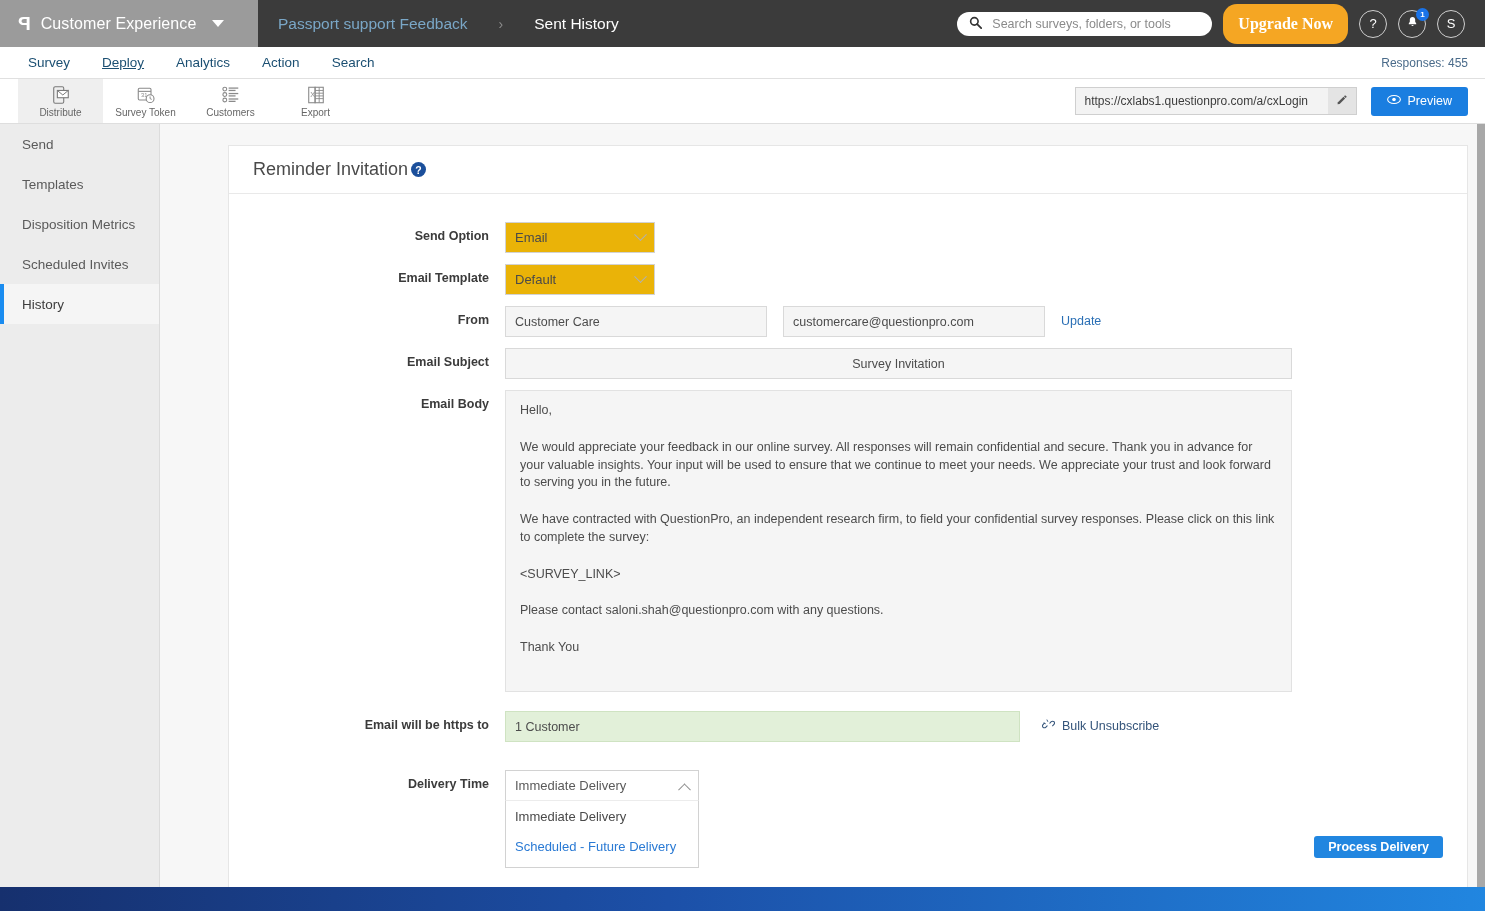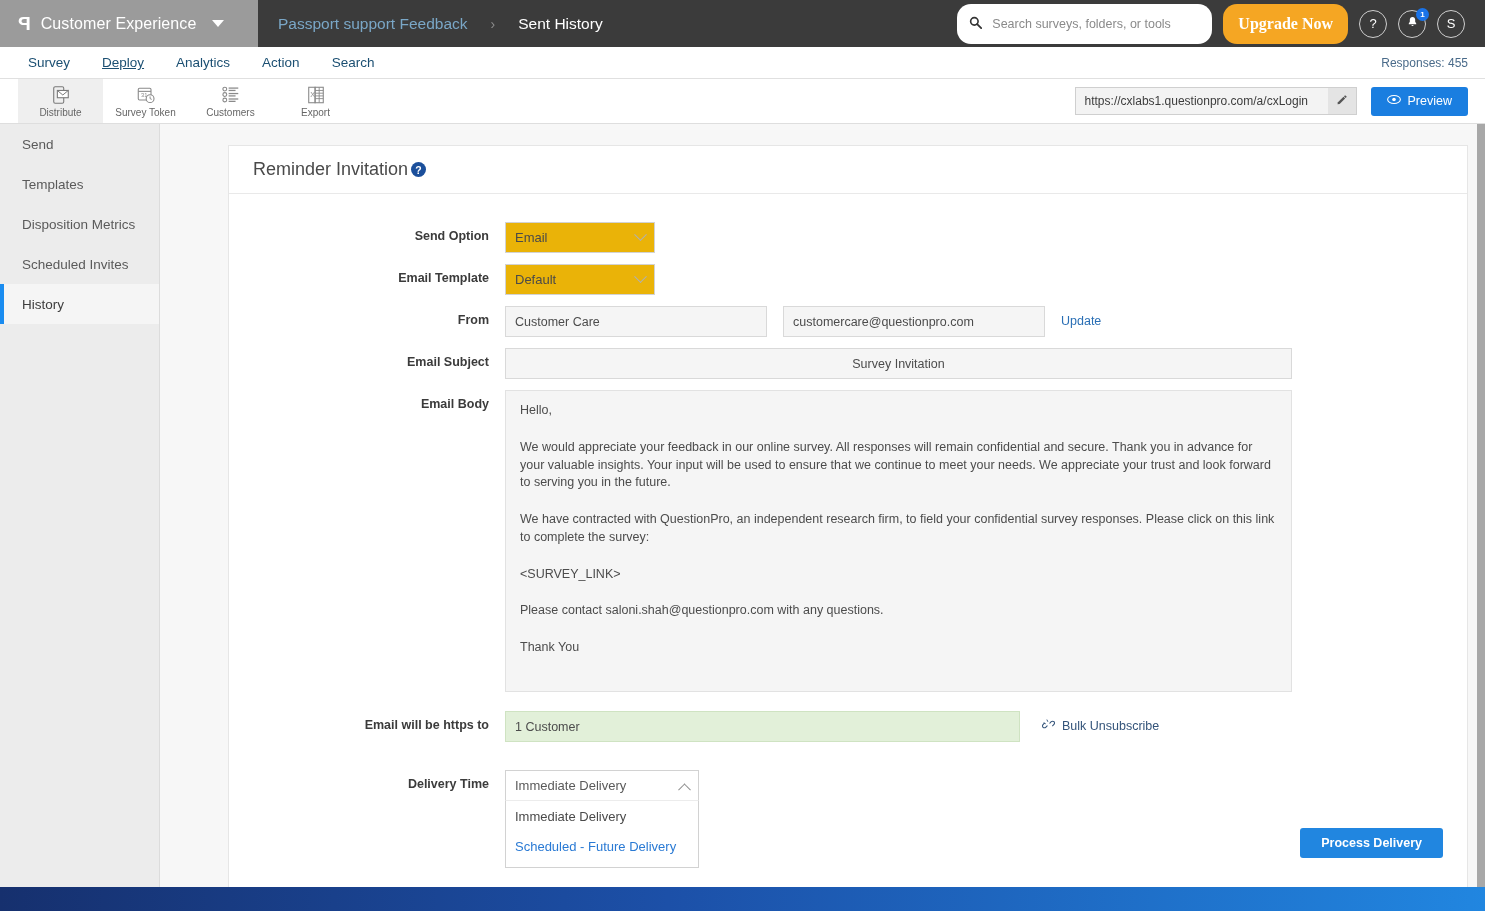--- a/index.html
+++ b/index.html
@@ -23,31 +23,31 @@
   .brand-logo {
     font-size: 19px; color: #ffffff; font-weight: bold;
     transform: scaleX(-1); display: inline-block; line-height: 1;
   }
   .brand-name { color: #ffffff; font-size: 16px; letter-spacing: .1px; }
   .brand-caret {
     width: 0; height: 0; border-left: 6px solid transparent;
     border-right: 6px solid transparent; border-top: 7px solid #ffffff;
     margin-left: 6px;
   }
-  .crumbs { display: flex; align-items: center; gap: 23px; padding-left: 20px; }
+  .crumbs { display: flex; align-items: center; gap: 31px; padding-left: 20px; }
   .crumb-link { color: #7aa7c7; font-size: 15.5px; cursor: pointer; }
   .crumb-sep { color: #8d8d8d; font-size: 14px; }
   .crumb-current { color: #ffffff; font-size: 15.5px; }
 
   .topbar-right {
     margin-left: auto; display: flex; align-items: center;
     gap: 11px; padding-right: 20px;
   }
   .search-box {
-    width: 255px; height: 40px; background: #ffffff; border-radius: 14px;
+    width: 255px; height: 24px; background: #ffffff; border-radius: 14px;
     display: flex; align-items: center; padding: 0 12px; gap: 8px;
   }
   .search-box input {
     border: 0; outline: 0; font-size: 12.5px; color: #555;
     font-family: "Liberation Sans", sans-serif; width: 100%; background: transparent;
   }
   .search-box input::placeholder { color: #8a8a8a; }
   .upgrade-btn {
     height: 40px; background: #f5a623; color: #ffffff; border: 0;
     border-radius: 14px; font-size: 16px; font-weight: bold;
@@ -202,23 +202,23 @@
     width: 194px; border: 1px solid #d2d2d2; border-top: 0; background: #fff;
     padding-bottom: 6px;
   }
   .dd-opt {
     height: 30px; display: flex; align-items: center; padding: 0 9px;
     font-size: 13px; color: #4a4a4a; cursor: pointer;
   }
   .dd-opt.highlight { color: #2a7ad4; }
 
   .process-btn {
-    position: absolute; right: 24px; bottom: 33px; height: 30px;
+    position: absolute; right: 24px; bottom: 33px; height: 22px;
     background: #2186e0; color: #fff; border: 0; border-radius: 3px;
-    font-size: 12.5px; font-weight: bold; padding: 0 21px; cursor: pointer;
+    font-size: 12.5px; font-weight: bold; padding: 0 14px; cursor: pointer;
     font-family: "Liberation Sans", sans-serif;
   }
 
   
   .vscroll {
     position: absolute; right: 0; top: 124px; width: 8px; height: 763px;
     background: #a8a8a8;
   }
   .footer {
     position: absolute; left: 0; bottom: 0; width: 1485px; height: 24px;

